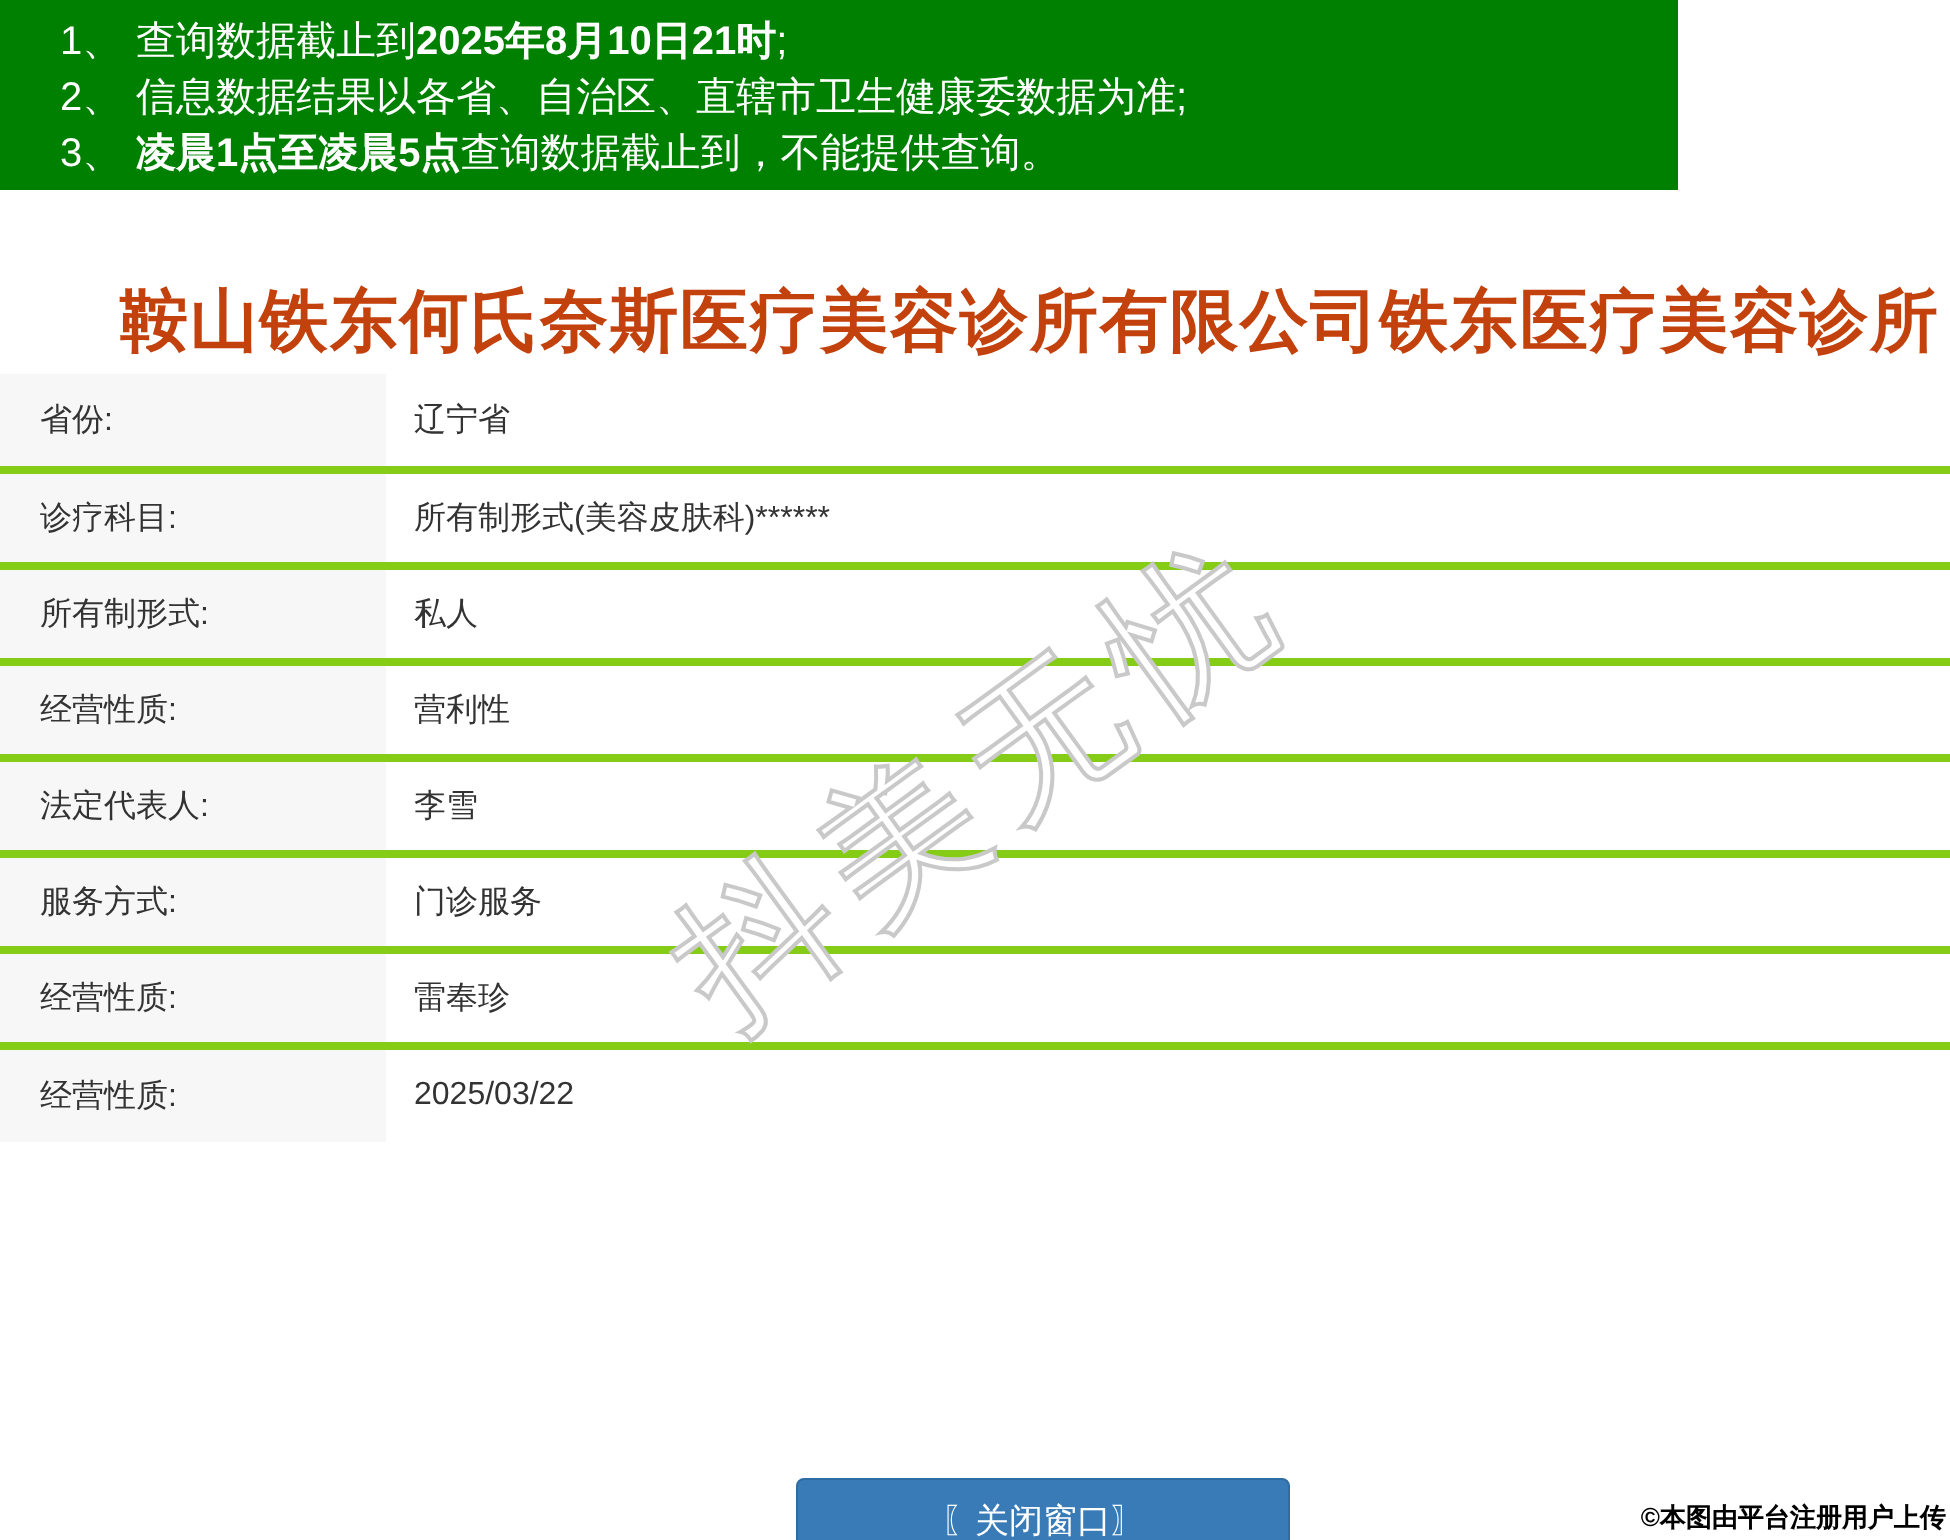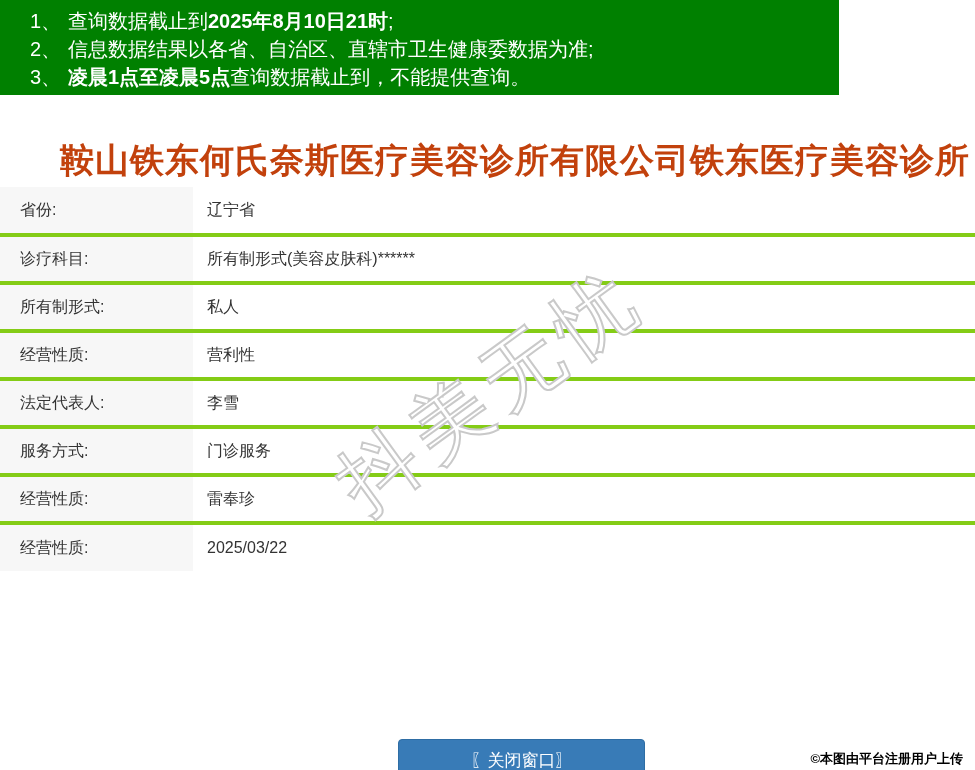--- a/index.html
+++ b/index.html
@@ -95,21 +95,21 @@
     font-size: 17px;
     font-family: "Liberation Sans", "DejaVu Sans", sans-serif;
     text-align: center;
     cursor: pointer;
     z-index: 6;
   }
 
   
   .copyright {
     position: absolute;
-    right: 12px;
+    right: 2px;
     top: 750px;
     font-size: 13px;
     font-weight: 700;
     color: #000000;
     text-shadow:
       -1px -1px 0 #ffffff, 1px -1px 0 #ffffff,
       -1px 1px 0 #ffffff, 1px 1px 0 #ffffff;
     z-index: 7;
   }
 </style>

